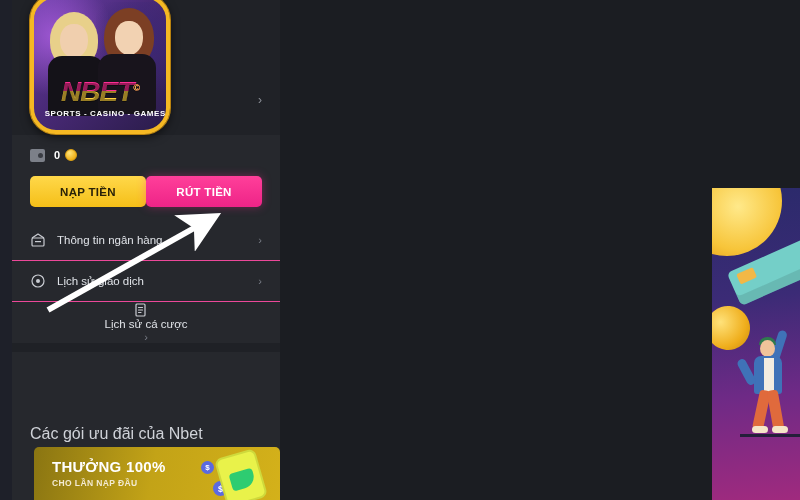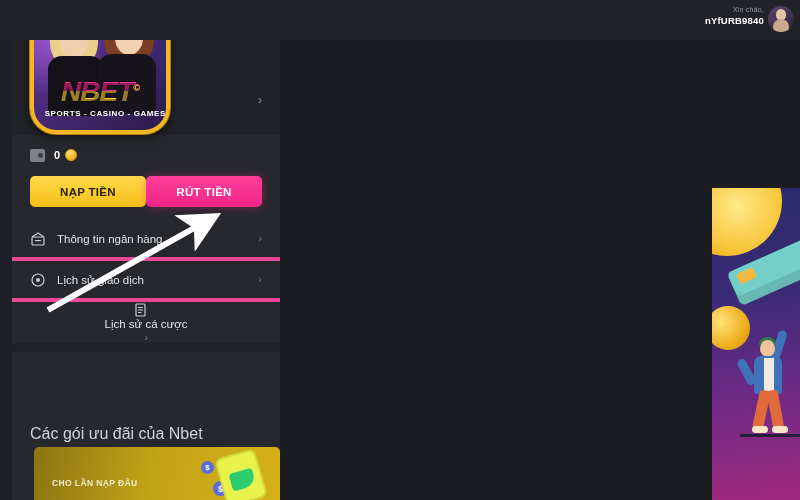--- a/index.html
+++ b/index.html
@@ -142,21 +142,21 @@
   }
   .btn-deposit { background: linear-gradient(180deg,#ffd84a,#f5bf18); color:#2a2208; }
   .btn-withdraw { background: linear-gradient(180deg,#ff3f9a,#ee2487); color:#ffffff;
                   box-shadow: 0 0 10px rgba(255,45,150,.35); }
 
   
   .menu { position:absolute; left:0; top:220px; width:268px; }
   .menu-group { background:#26282d; }
   .menu-item {
     height: 41px; display:flex; align-items:center;
-    padding: 0 18px; border-bottom: 4px solid #ec4899;
+    padding: 0 18px; border-bottom: 1px solid #ec4899;
     cursor:pointer;
   }
   .menu-item:last-child { border-bottom: none; flex-direction: column; }
   .menu-ico {
     width:16px; height:16px; margin-right:11px; flex:none; position:relative;
     color:#c9ccd2;
   }
   .menu-label { font-size:11.5px; color:#dfe2e7; flex:1; }
   .menu-chevron { color:#797d86; font-size:11px; line-height:1; }
   .menu-sep { height:9px; background:#1f2126; }
@@ -298,27 +298,20 @@
     pointer-events:none; z-index: 60;
   }
 </style>
 </head>
 <body>
 
 <div id="app">
 
   <div class="page-edge"></div>
 
-  <div class="topbar">
-    <div class="greet">
-      <div class="greet-hi">Xin chào,</div>
-      <div class="greet-user">nYfURB9840</div>
-    </div>
-    <div class="avatar"></div>
-  </div>
 
   <div class="sidebar">
 
     <div class="side-top">
       <div class="side-top-chevron">›</div>
     </div>
 
     <div class="logo">
       <div class="glow1"></div>
       <div class="glow2"></div>
@@ -385,20 +378,21 @@
         </div>
       </div>
 
       <div class="menu-sep"></div>
 
     </div>
 
     <div class="promo-title">Các gói ưu đãi của Nbet</div>
 
     <div class="promo-card">
+      <div class="promo-h1">THƯỞNG 100%</div>
       <div class="promo-h2">CHO LẦN NẠP ĐẦU</div>
       <div class="promo-coin pc1">$</div>
       <div class="promo-coin pc2">$</div>
       <div class="promo-phone"></div>
     </div>
   </div>
 
   <div class="main"></div>
 
   <div class="page-title" style="left:300px;">RÚT TIỀN</div>

